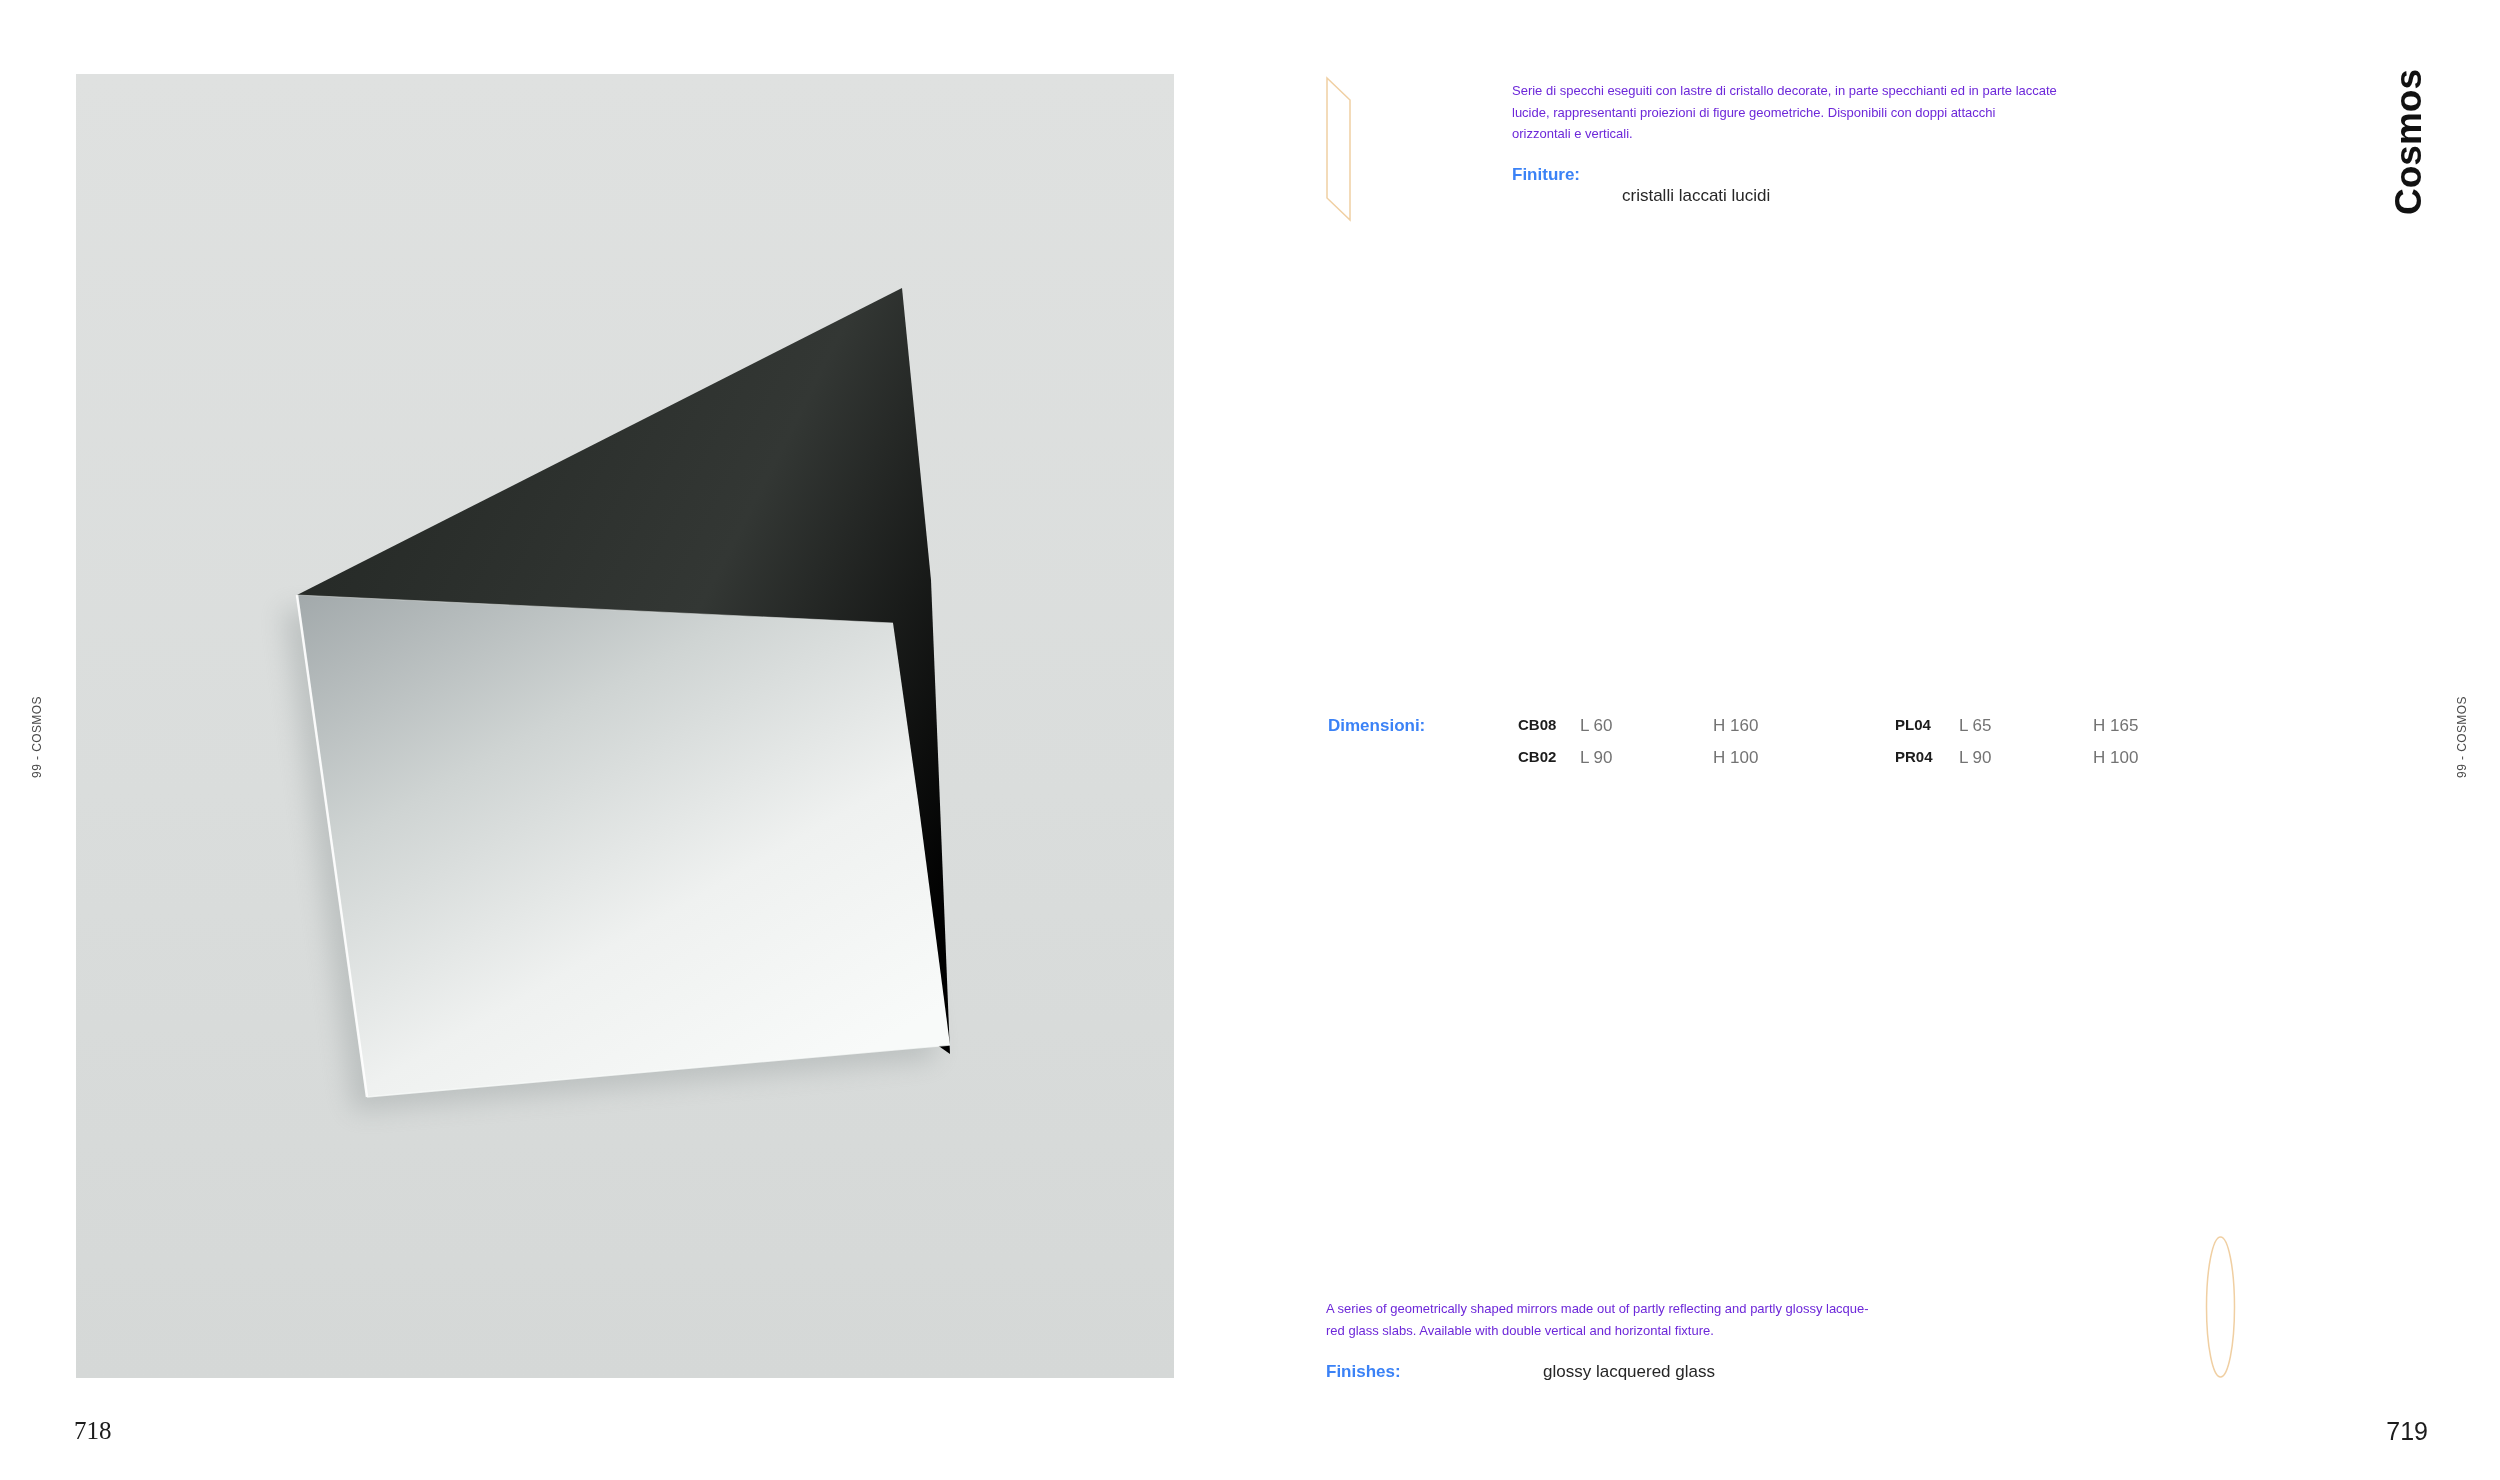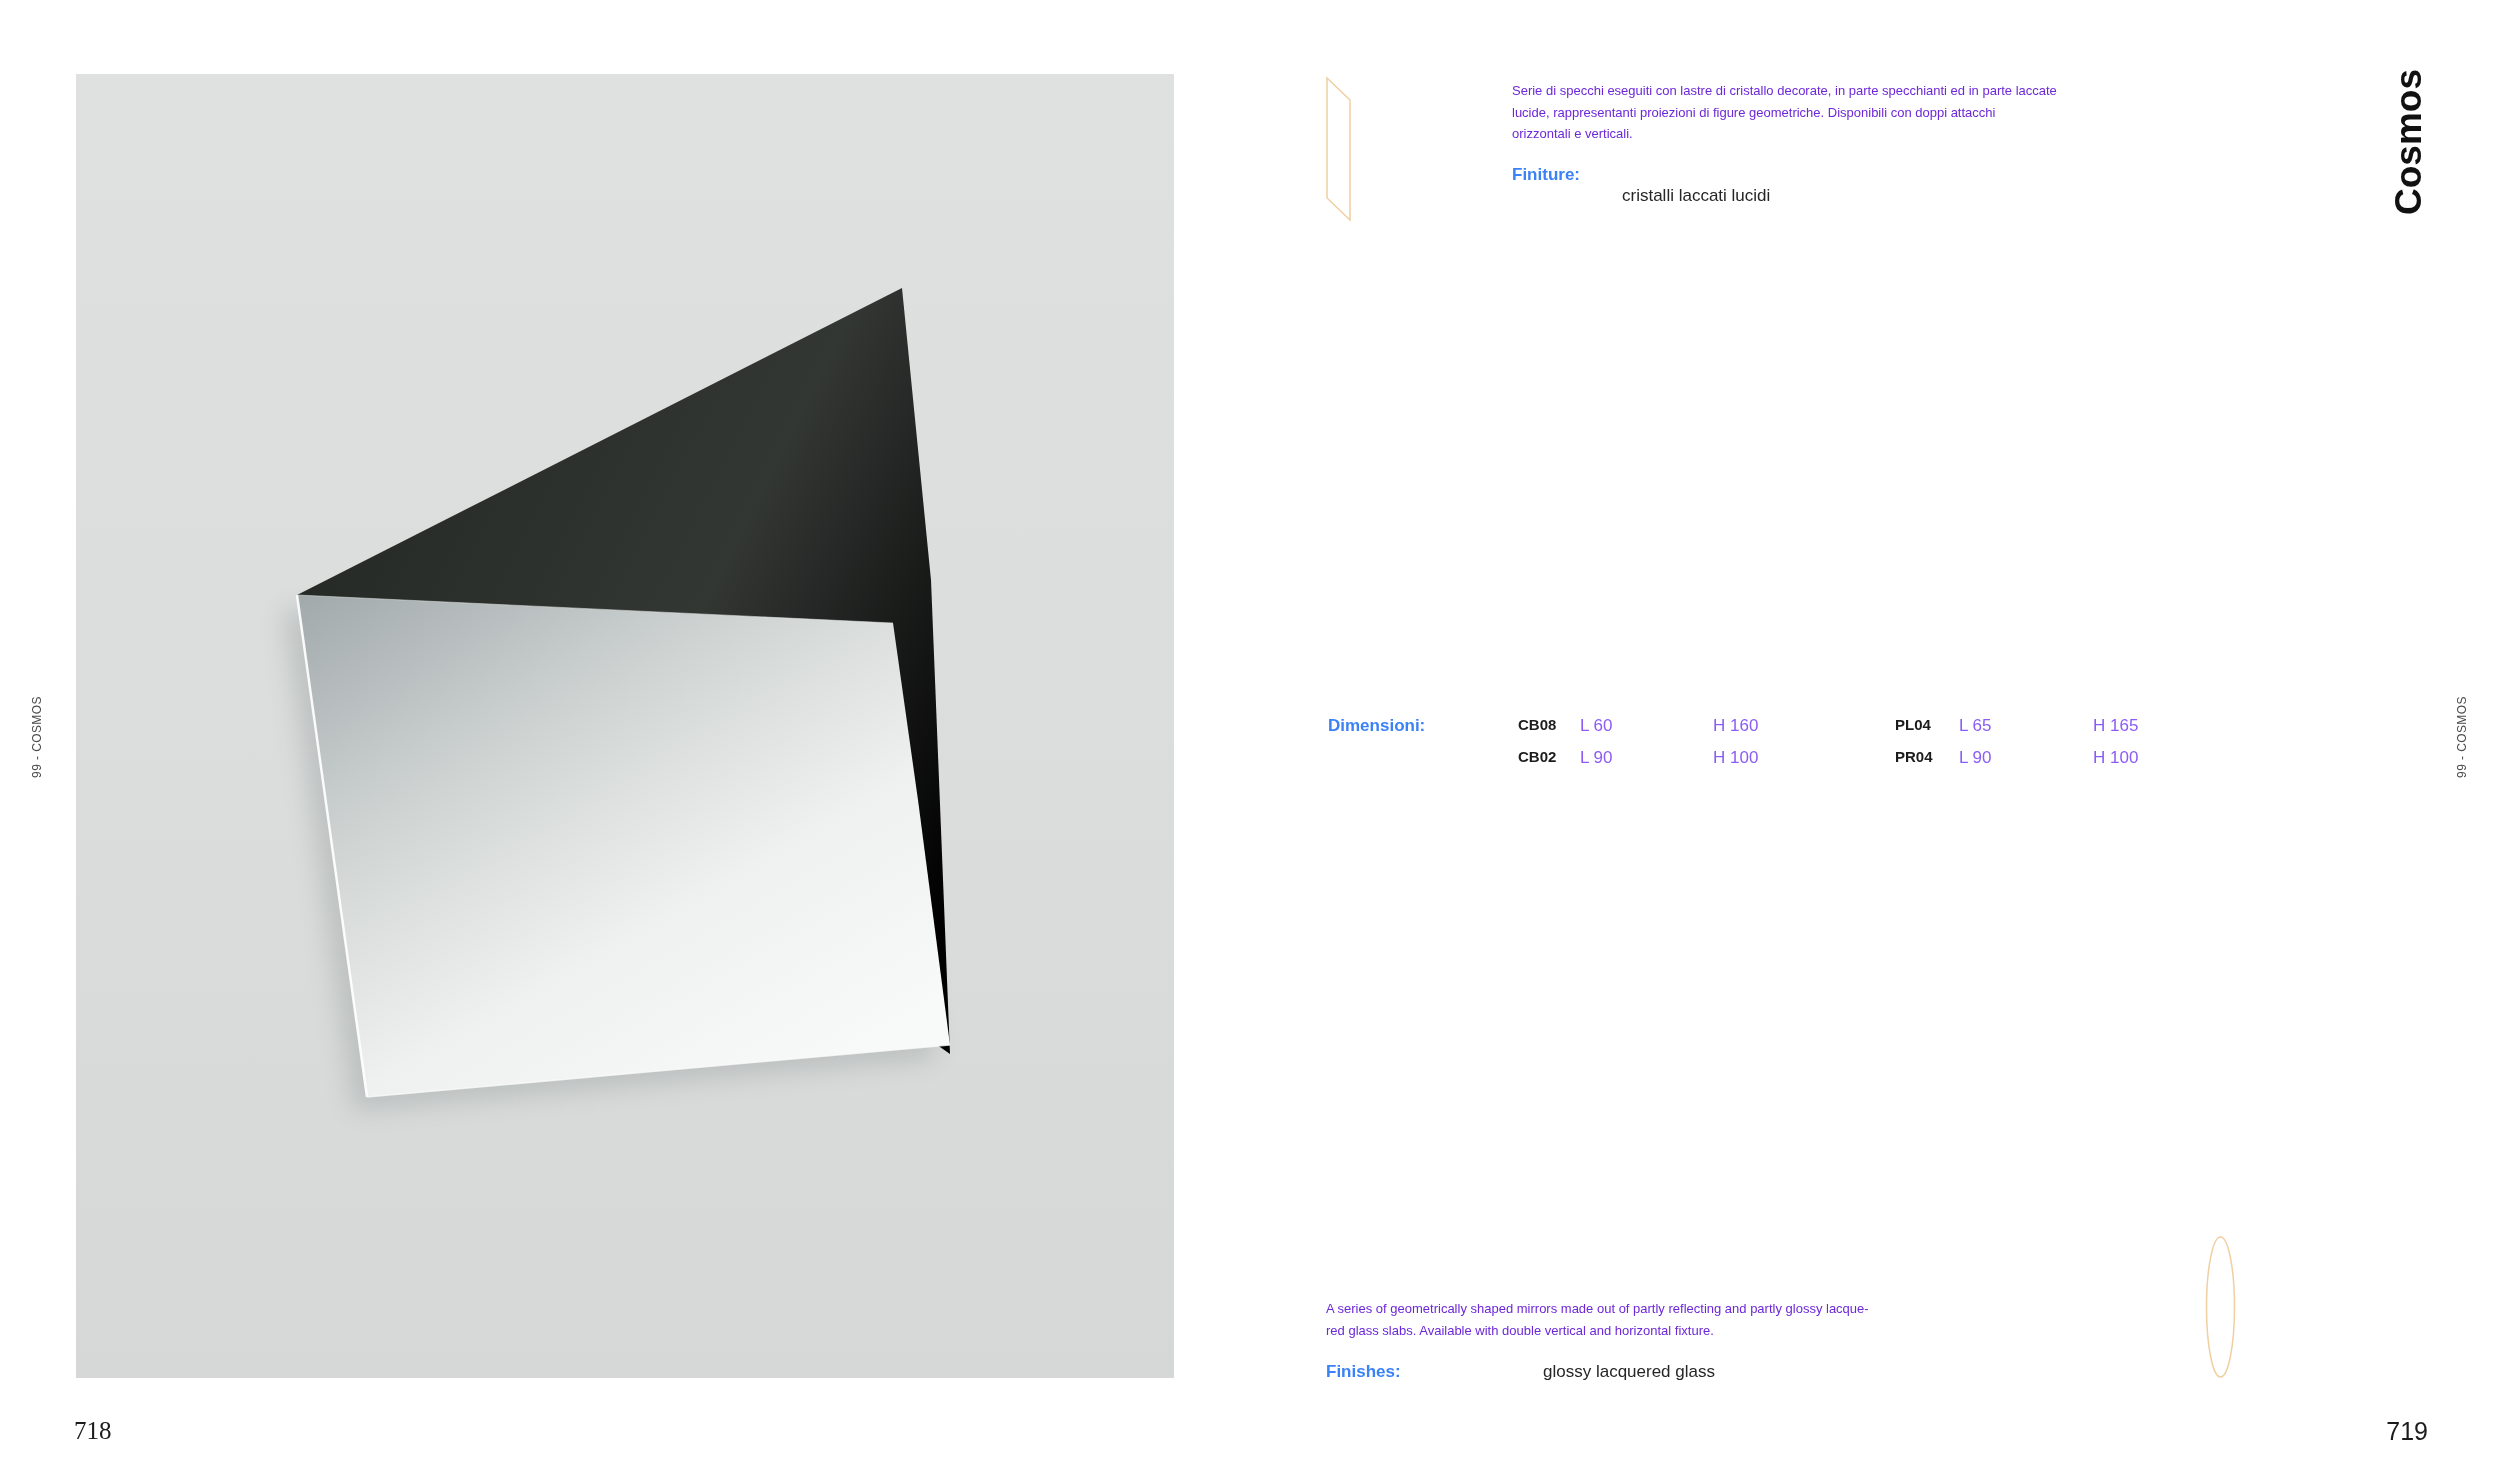--- a/index.html
+++ b/index.html
@@ -15,21 +15,21 @@
   }
   .series-title{
     font-size:37px;font-weight:bold;color:#111;white-space:nowrap;
     transform:translate(-50%,-50%) rotate(-90deg);
   }
   .pagenum{font-size:25px;color:#1c1c1c;}
   .body-text{font-size:13px;line-height:21.5px;color:#6d28d9;white-space:nowrap;}
   .lbl{font-weight:bold;font-size:17px;color:#3b82f6;white-space:nowrap;}
   .val{font-size:17px;color:#262626;white-space:nowrap;}
   .dim-code{font-weight:bold;font-size:15px;color:#1c1c1c;white-space:nowrap;position:absolute;}
-  .dim-val{font-size:17px;color:#8b5cf6;white-space:nowrap;position:absolute;}
+  .dim-val{font-size:17px;color:#737373;white-space:nowrap;position:absolute;}
   svg{display:block;}
 </style>
 </head>
 <body>
 
 <div class="abs photo">
   <svg width="1098" height="1304" viewBox="0 0 1098 1304">
     <defs>
       <linearGradient id="bgGrad" x1="0" y1="0" x2="0" y2="1">
         <stop offset="0%" stop-color="#dfe1e0"></stop>

